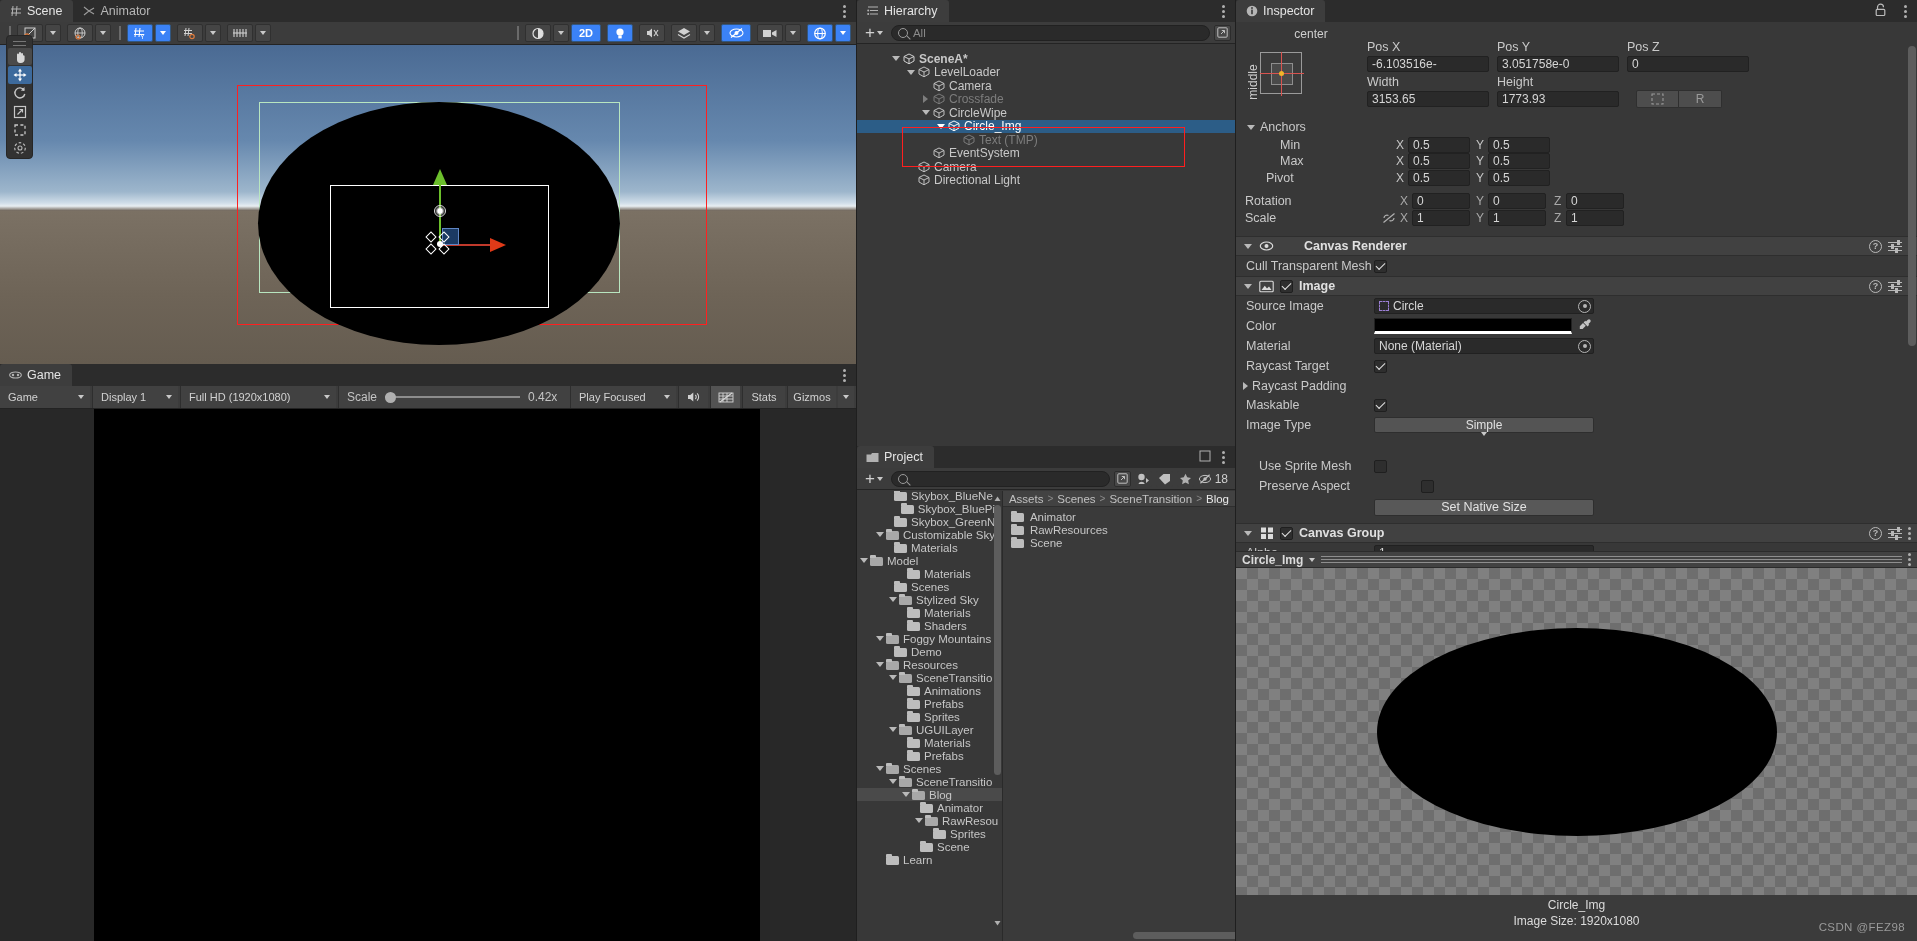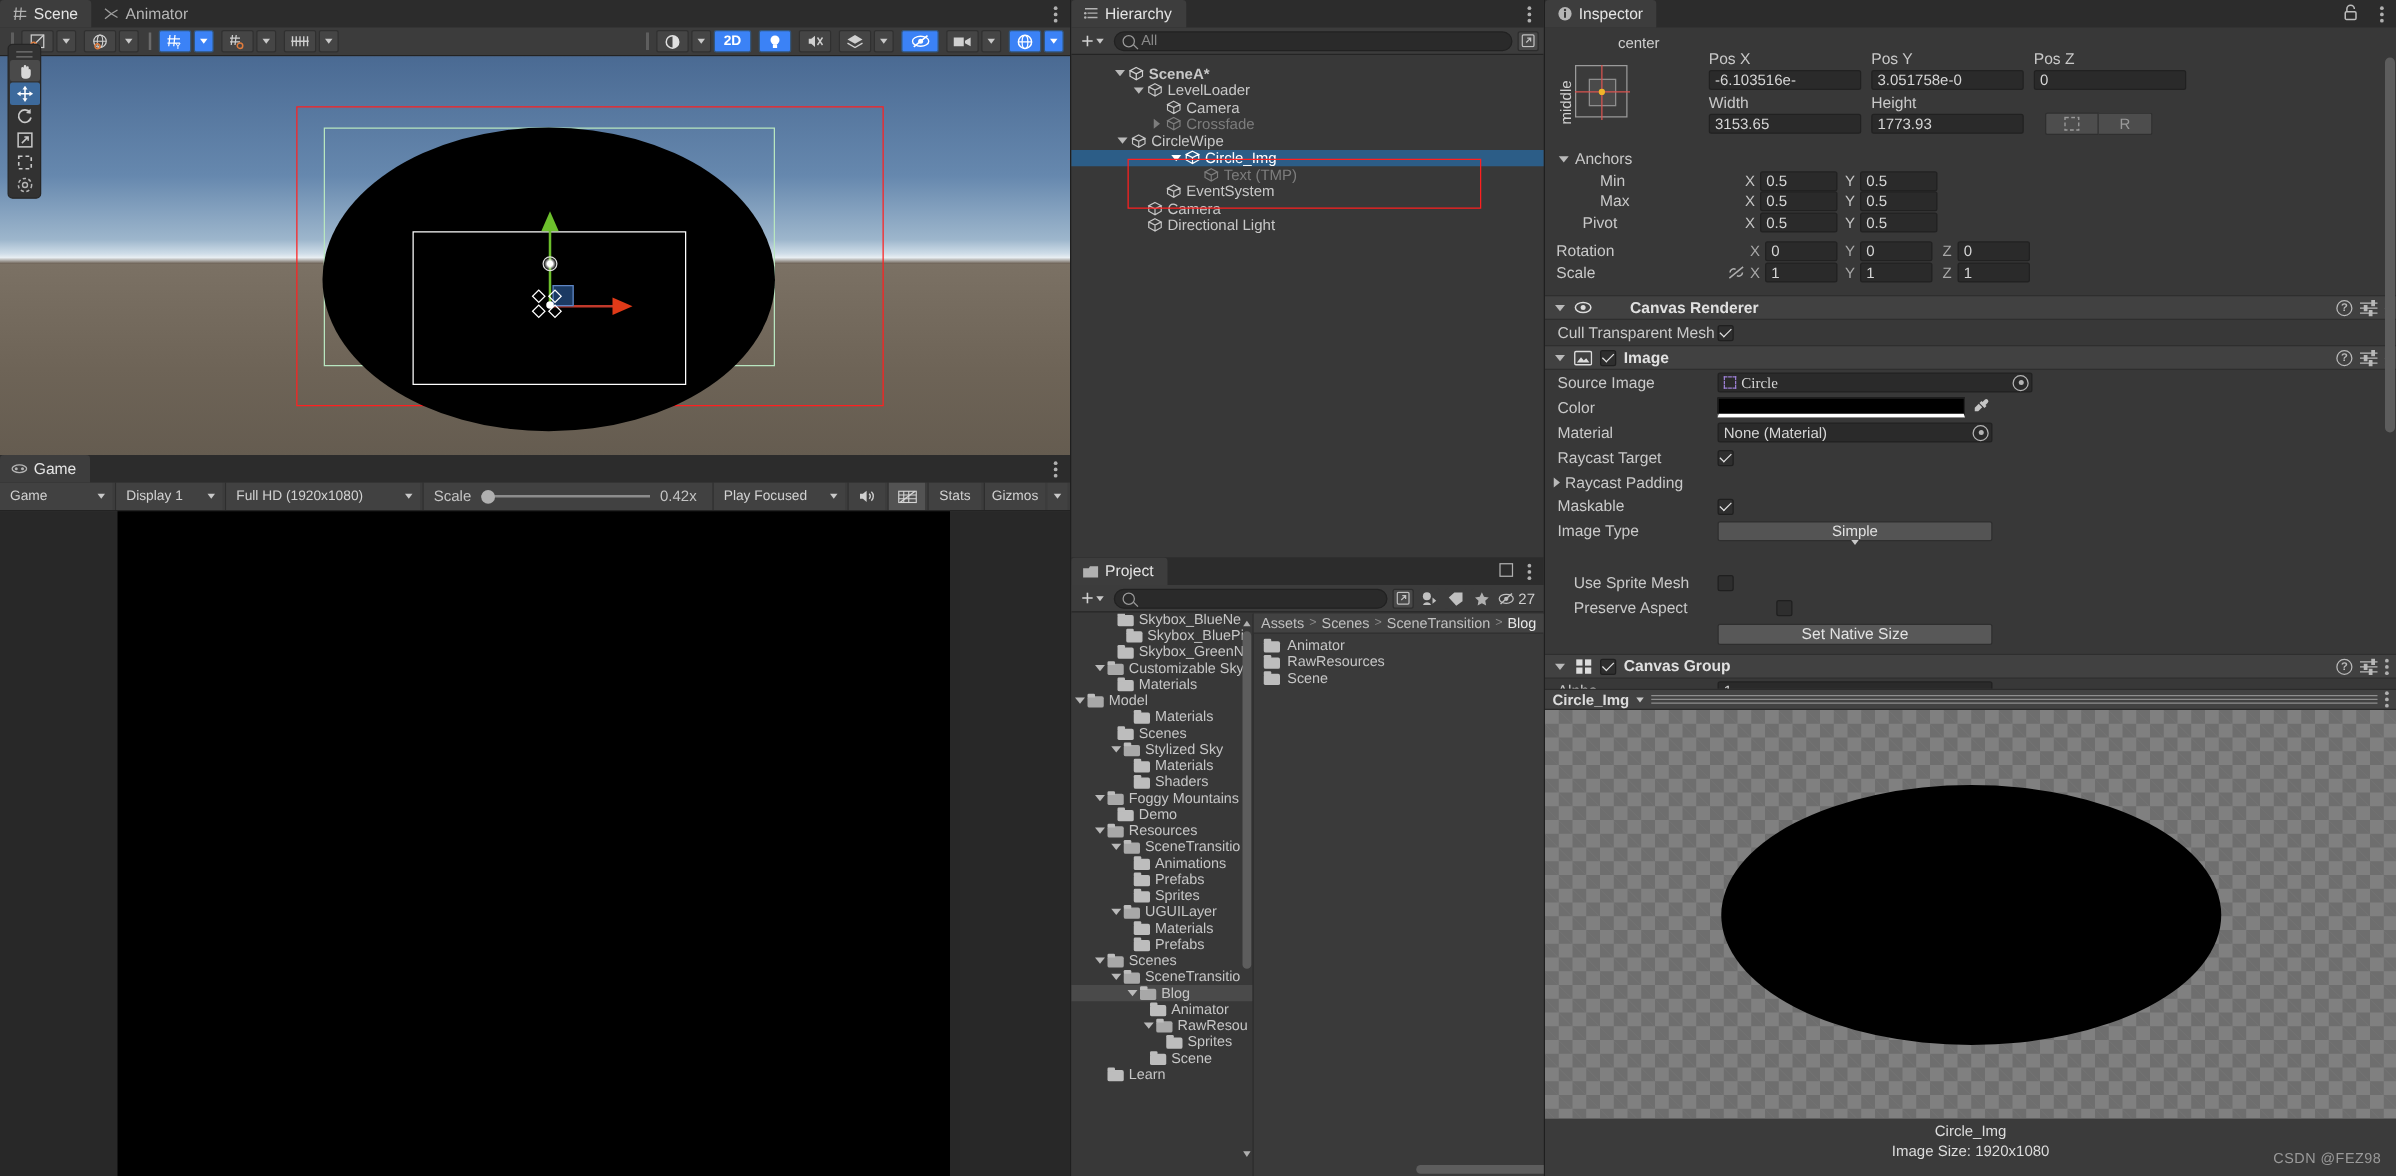--- a/index.html
+++ b/index.html
@@ -601,21 +601,21 @@
             <span class="r" style="border-left-color:#7d7d7d;"></span>
           </span>
         <span class="go-icon">
           <svg width="12" height="12" viewBox="0 0 12 12">
               <path d="M6 1 L11 3.5 L6 6 L1 3.5 Z M1 3.5 V8 L6 10.8 L11 8 V3.5 M6 6 V10.8" fill="none" stroke="#7d7d7d" stroke-width="0.95"></path>
             </svg>
         </span>
         <span>Crossfade</span>
       </div>
 
-      <div class="row" style="padding-left:34px;text-align:center;">
+      <div class="row" style="padding-left:62px;text-align:center;">
         <span class="arrow">
             <span class="d"></span>
           </span>
         <span class="go-icon">
           <svg width="12" height="12" viewBox="0 0 12 12">
               <path d="M6 1 L11 3.5 L6 6 L1 3.5 Z M1 3.5 V8 L6 10.8 L11 8 V3.5 M6 6 V10.8" fill="none" stroke="#c6c6c6" stroke-width="0.95"></path>
             </svg>
         </span>
         <span>CircleWipe</span>
       </div>
@@ -729,21 +729,21 @@
         <svg width="13" height="12" viewBox="0 0 13 12">
             <path d="M6.5 0.8 L8.2 4.3 L12 4.9 L9.2 7.5 L9.9 11.3 L6.5 9.5 L3.1 11.3 L3.8 7.5 L1 4.9 L4.8 4.3 Z" fill="#b0b0b0"></path>
           </svg>
       </div>
       <div style="display:flex;align-items:center;gap:1px;padding-right:3px;">
         <svg width="16" height="12" viewBox="0 0 16 12">
             <ellipse cx="7" cy="6" rx="5.6" ry="3.6" fill="none" stroke="#c0c0c0" stroke-width="1"></ellipse>
             <circle cx="7" cy="6" r="1.7" fill="#c0c0c0"></circle>
             <path d="M2.4 10.2 L11.6 1.8" stroke="#c0c0c0" stroke-width="1.2"></path>
           </svg>
-        <span style="font-size:12px;color:#cfcfcf;">27</span>
+        <span style="font-size:12px;color:#cfcfcf;">18</span>
       </div>
     </div>
 
     <div class="proj-body">
       <div class="proj-left">
         <div style="padding-top:1px;">
           <div class="prow" style="padding-left:37px;margin-top:-3px;">
               <span class="folder"></span>
               <span>Skybox_BlueNe</span>
             </div>
@@ -1142,21 +1142,21 @@
           </span>
         <span class="kdots">
             <i></i>
             <i></i>
             <i></i>
           </span>
       </div>
 
       <div class="frow" style="height:20px;">
         <span class="flabel">Source Image</span>
-        <div class="objfield" style="width:252px;font-family:Liberation Serif, serif;">
+        <div class="objfield" style="width:220px;">
           <span class="circlesprite"></span>
           <span>Circle</span>
           <span class="rightdot"></span>
         </div>
       </div>
       <div class="frow" style="height:20px;">
         <span class="flabel">Color</span>
         <div class="colorfield" style="width:198px;"></div>
         <span style="margin-left:6px;">
           <svg width="14" height="14" viewBox="0 0 14 14">

